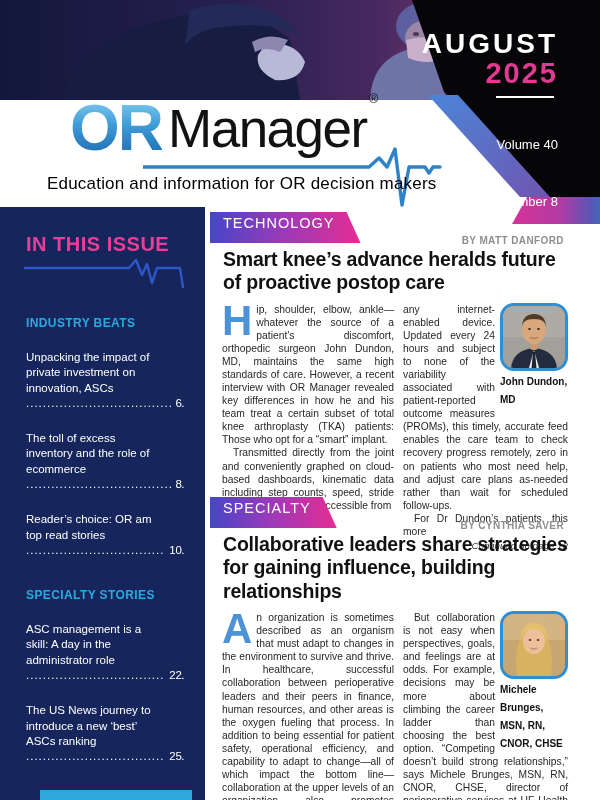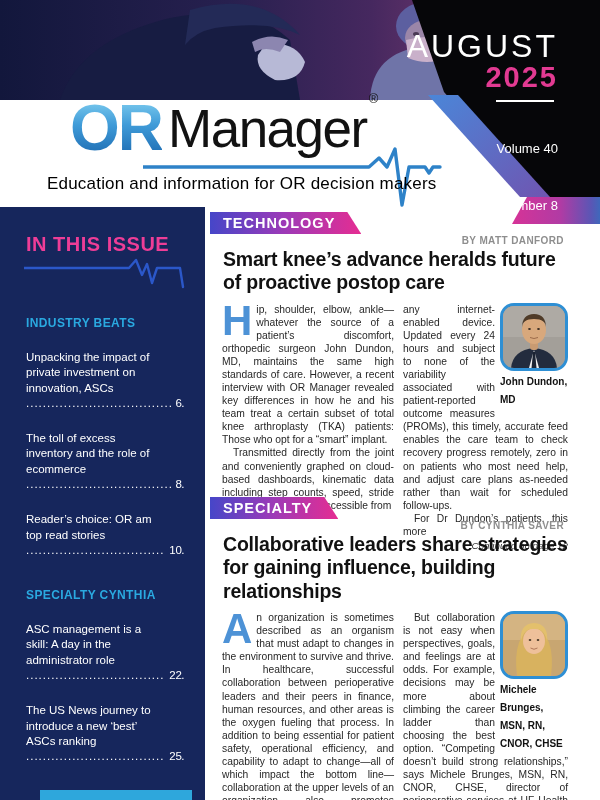--- a/index.html
+++ b/index.html
@@ -4,21 +4,21 @@
 <title>OR Manager</title>
 <style>
   html,body{margin:0;padding:0;background:#e8e8e8;}
   #page{position:relative;width:600px;height:800px;background:#ffffff;overflow:hidden;
         font-family:"Liberation Sans",sans-serif;margin:0 auto;}
 
   
   .hdr-photo{position:absolute;left:0;top:0;width:600px;height:100px;}
   .hdr-decor{position:absolute;left:0;top:0;width:600px;height:226px;pointer-events:none;}
   .masthead-date{position:absolute;top:30px;right:42px;width:170px;text-align:right;color:#fff;z-index:5;}
-  .mh-month{font-size:32px;font-weight:normal;letter-spacing:3px;line-height:1.0;}
+  .mh-month{font-size:28px;font-weight:bold;letter-spacing:3px;line-height:1.0;}
   .mh-year{font-size:29px;font-weight:bold;color:#e23a92;letter-spacing:2px;line-height:1.05;}
   .mh-rule{width:58px;height:2px;background:#fff;margin:8px 4px 7px auto;}
   .mh-vol,.mh-num{font-size:13px;line-height:1.45;font-weight:500;margin-top:38px;}
 
   .logo-row{position:absolute;left:70px;top:96px;display:flex;align-items:center;z-index:4;}
   .logo-or{font-size:64px;font-weight:bold;letter-spacing:-2px;color:#2e86c9;line-height:1;}
   @supports (-webkit-background-clip:text){
     .logo-or{background:linear-gradient(180deg,#85d2f2 0%,#3f9bd8 45%,#1a67ae 100%);
              -webkit-background-clip:text;background-clip:text;color:transparent;}
   }
@@ -42,22 +42,22 @@
   .dates-box{position:relative;width:152px;margin:26px 0 0 14px;background:#2ea7dc;
              box-sizing:border-box;padding:13px 11px 14px 11px;}
   .dates-title{font-size:15px;font-weight:bold;color:#16265c;line-height:1.12;width:100px;margin-left:10px;
                text-align:right;letter-spacing:0.3px;}
   .calendar-icon{position:absolute;top:11px;right:8px;}
 
   
   .main{position:absolute;left:210px;top:207px;width:390px;height:593px;}
   .article{position:absolute;left:0;width:390px;}
   .article-head{position:relative;height:23px;}
-  .section-banner{display:inline-block;height:22px;line-height:23px;color:#fff;font-size:14.5px;
-      font-weight:bold;letter-spacing:1px;padding:0 26px 0 13px;box-sizing:border-box;
+  .section-banner{display:inline-block;height:31px;line-height:23px;color:#fff;font-size:14.5px;
+      font-weight:normal;letter-spacing:1px;padding:0 26px 0 13px;box-sizing:border-box;
       background:linear-gradient(90deg,#4646c8 0%,#9b3ab8 48%,#e52d92 100%);
       clip-path:polygon(0 0,calc(100% - 14px) 0,100% 100%,0 100%);}
   .byline{position:absolute;right:36px;bottom:-11px;font-size:10px;font-weight:bold;color:#8e8e8e;
           letter-spacing:0.4px;}
   .headline{margin:13px 28px 0 13px;font-size:19.5px;font-weight:bold;line-height:1.2;color:#111;
             letter-spacing:-0.2px;}
   .body-cols{display:flex;gap:9px;margin:8px 0 0 12px;}
   .col1{width:172px;}
   .col2{width:165px;}
   .body-cols p{margin:0;font-size:10.3px;line-height:1.27;text-align:justify;color:#272727;}
@@ -158,21 +158,21 @@
     </div>
     <div class="toc-item">
       <span class="toc-text">The toll of excess inventory and the role of ecommerce</span>
       <span class="toc-page">8</span>
     </div>
     <div class="toc-item">
       <span class="toc-text">Reader’s choice: OR am top read stories</span>
       <span class="toc-page">10</span>
     </div>
 
-    <div class="toc-heading" style="margin-top:30px;">SPECIALTY CYNTHIA</div>
+    <div class="toc-heading" style="margin-top:30px;">SPECIALTY STORIES</div>
     <div class="toc-item">
       <span class="toc-text">ASC management is a skill: A day in the administrator role</span>
       <span class="toc-page">22</span>
     </div>
     <div class="toc-item">
       <span class="toc-text">The US News journey to introduce a new ‘best’ ASCs ranking</span>
       <span class="toc-page">25</span>
     </div>
 
     

